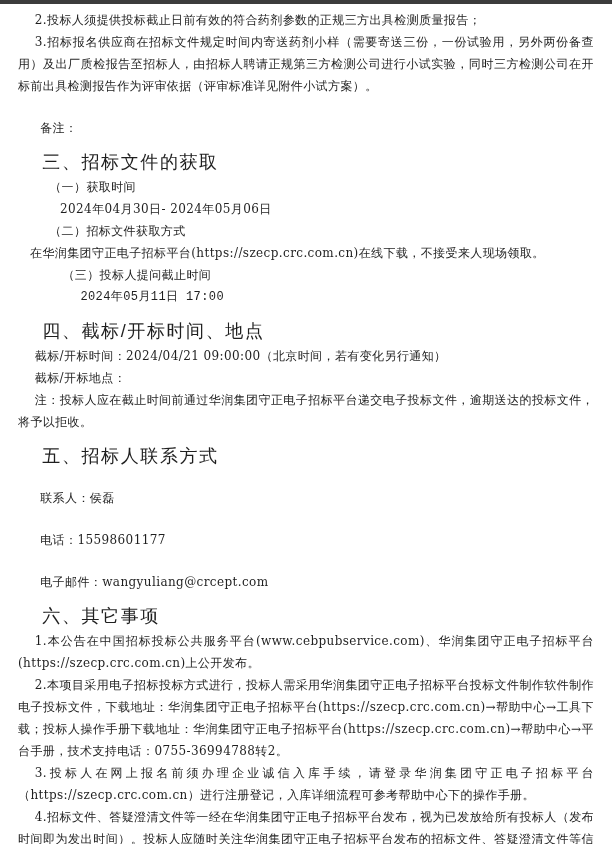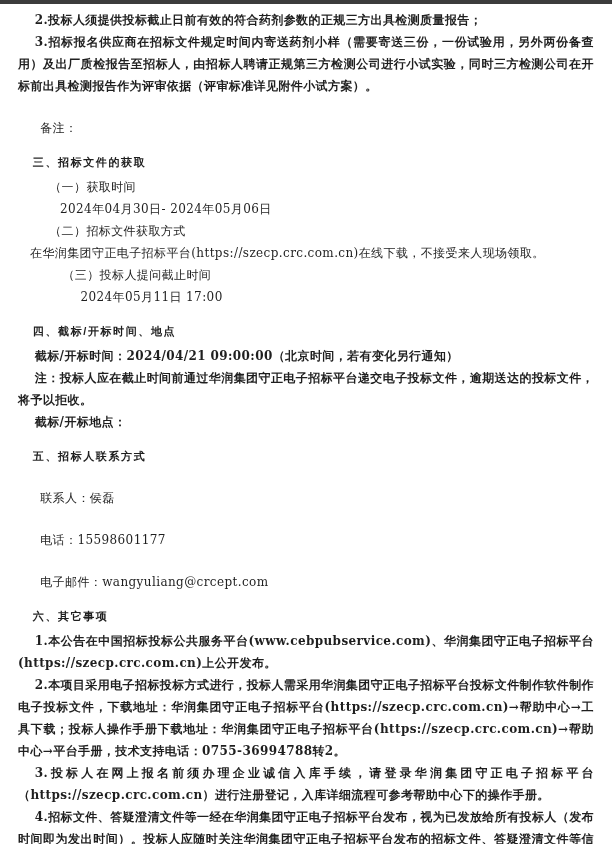--- a/index.html
+++ b/index.html
@@ -24,35 +24,35 @@
     font-size: 12px;
     line-height: 22px;
     letter-spacing: 0.4px;
   }
   .p {
     margin: 0;
     text-align: justify;
   }
   .h {
     font-family: "Liberation Sans", "DejaVu Sans", sans-serif;
-    font-weight: bold;
-    font-size: 11px;
+    font-weight: normal;
+    font-size: 18px;
     letter-spacing: 1.6px;
     margin: 12px 0 3px 0;
     padding-left: 1.35em;
     text-align: left;
   }
   
   .i0 { text-indent: 1.0em; }
-  .i1 { text-indent: 1.4em; font-weight: bold; }
+  .i1 { text-indent: 1.4em; }
   .i2 { text-indent: 1.85em; margin-top: 20px; }
   .i3 { text-indent: 2.6em; }
   .i4 { text-indent: 3.5em; }
   .i5 { text-indent: 3.7em; }
-  .i6 { text-indent: 5.2em; }
+  .i6 { text-indent: 5.2em; font-family: Liberation Mono, monospace; }
 </style>
 </head>
 <body>
 
 <div class="top-edge"></div>
 
 <div class="doc">
 
   <p class="p i1">2.投标人须提供投标截止日前有效的符合药剂参数的正规三方出具检测质量报告；</p>
   <p class="p i1">3.招标报名供应商在招标文件规定时间内寄送药剂小样（需要寄送三份，一份试验用，另外两份备查用）及出厂质检报告至招标人，由招标人聘请正规第三方检测公司进行小试实验，同时三方检测公司在开标前出具检测报告作为评审依据（评审标准详见附件小试方案）。</p>
@@ -61,22 +61,22 @@
   <h3 class="h">三、招标文件的获取</h3>
   <p class="p i3">（一）获取时间</p>
   <p class="p i4">2024年04月30日- 2024年05月06日</p>
   <p class="p i3">（二）招标文件获取方式</p>
   <p class="p i0">在华润集团守正电子招标平台(https://szecp.crc.com.cn)在线下载，不接受来人现场领取。</p>
   <p class="p i5">（三）投标人提问截止时间</p>
   <p class="p i6">2024年05月11日 17:00</p>
 
   <h3 class="h">四、截标/开标时间、地点</h3>
   <p class="p i1">截标/开标时间：2024/04/21 09:00:00（北京时间，若有变化另行通知）</p>
+  <p class="p i1">截标/开标地点：</p>
   <p class="p i1">注：投标人应在截止时间前通过华润集团守正电子招标平台递交电子投标文件，逾期送达的投标文件，将予以拒收。</p>
-  <p class="p i1">截标/开标地点：</p>
 
   <h3 class="h">五、招标人联系方式</h3>
   <p class="p i2">联系人：侯磊</p>
   <p class="p i2">电话：15598601177</p>
   <p class="p i2">电子邮件：wangyuliang@crcept.com</p>
 
   <h3 class="h">六、其它事项</h3>
   <p class="p i1">1.本公告在中国招标投标公共服务平台(www.cebpubservice.com)、华润集团守正电子招标平台(https://szecp.crc.com.cn)上公开发布。</p>
   <p class="p i1">2.本项目采用电子招标投标方式进行，投标人需采用华润集团守正电子招标平台投标文件制作软件制作电子投标文件，下载地址：华润集团守正电子招标平台(https://szecp.crc.com.cn)→帮助中心→工具下载；投标人操作手册下载地址：华润集团守正电子招标平台(https://szecp.crc.com.cn)→帮助中心→平台手册，技术支持电话：0755-36994788转2。</p>
   <p class="p i1">3.投标人在网上报名前须办理企业诚信入库手续，请登录华润集团守正电子招标平台（https://szecp.crc.com.cn）进行注册登记，入库详细流程可参考帮助中心下的操作手册。</p>

